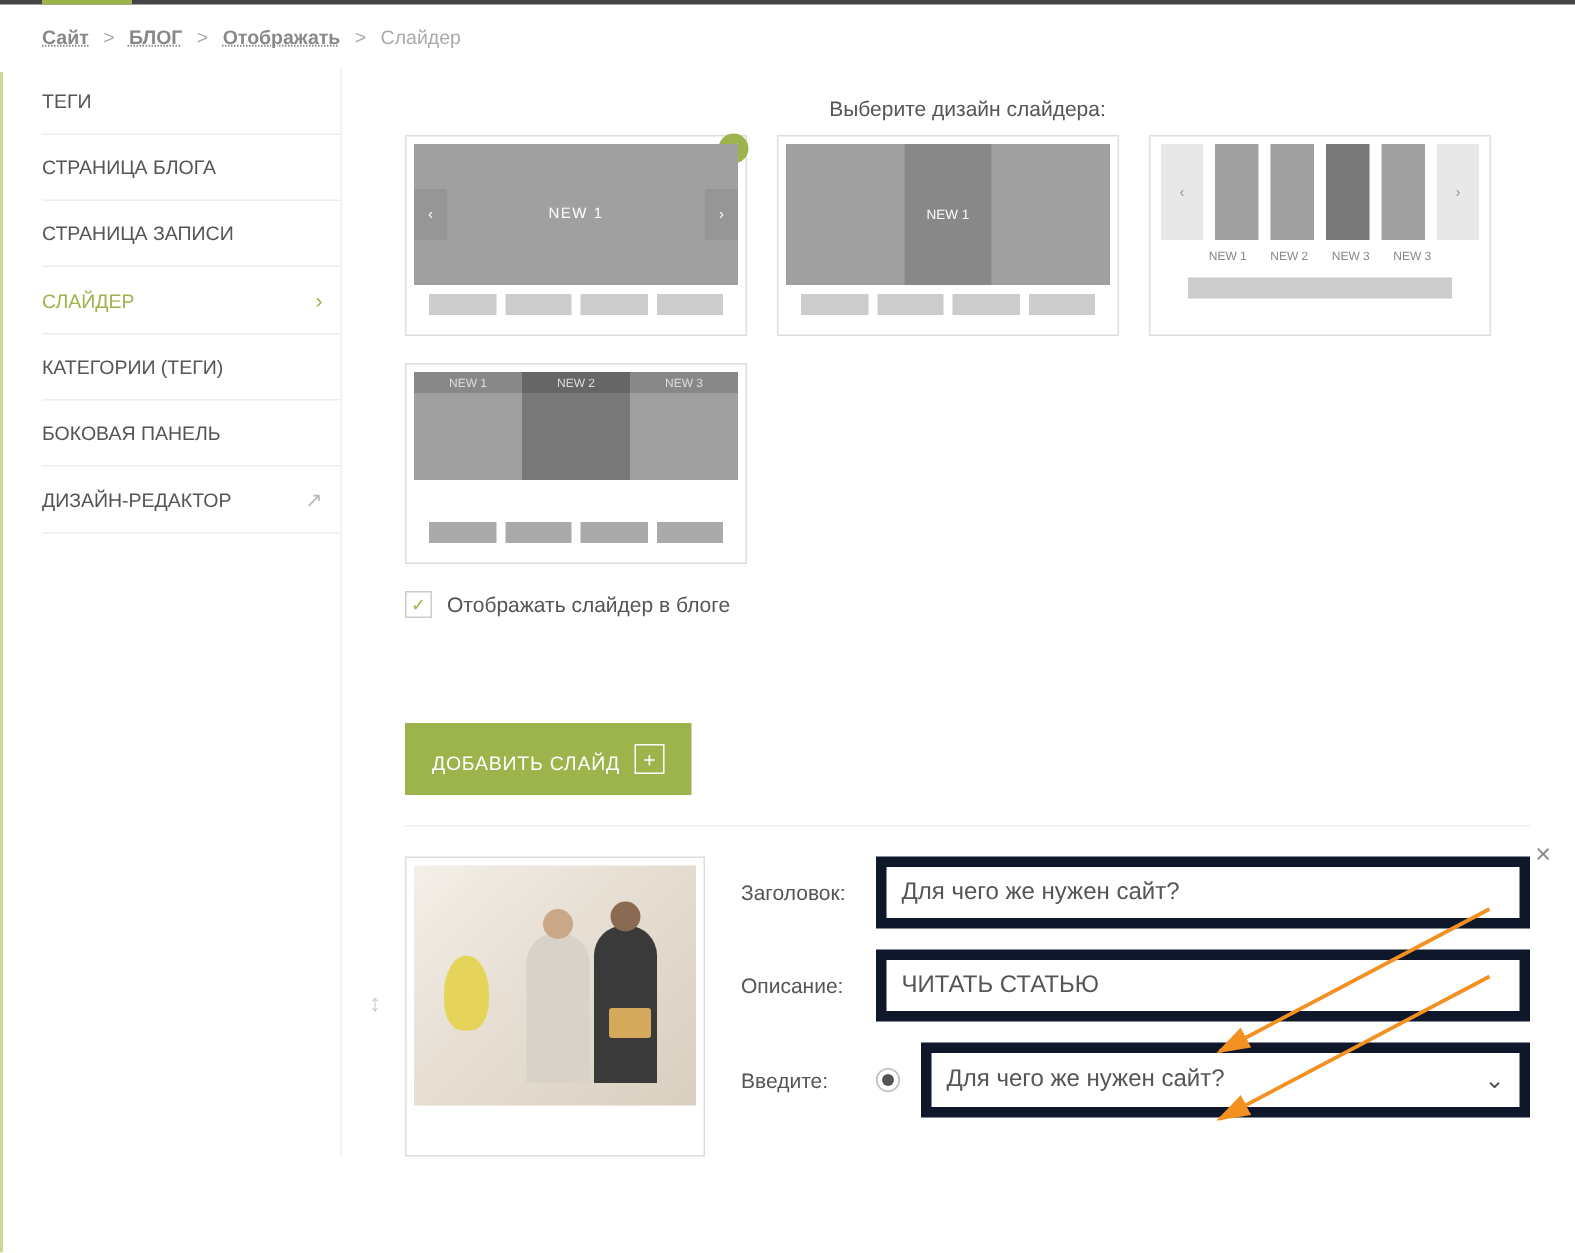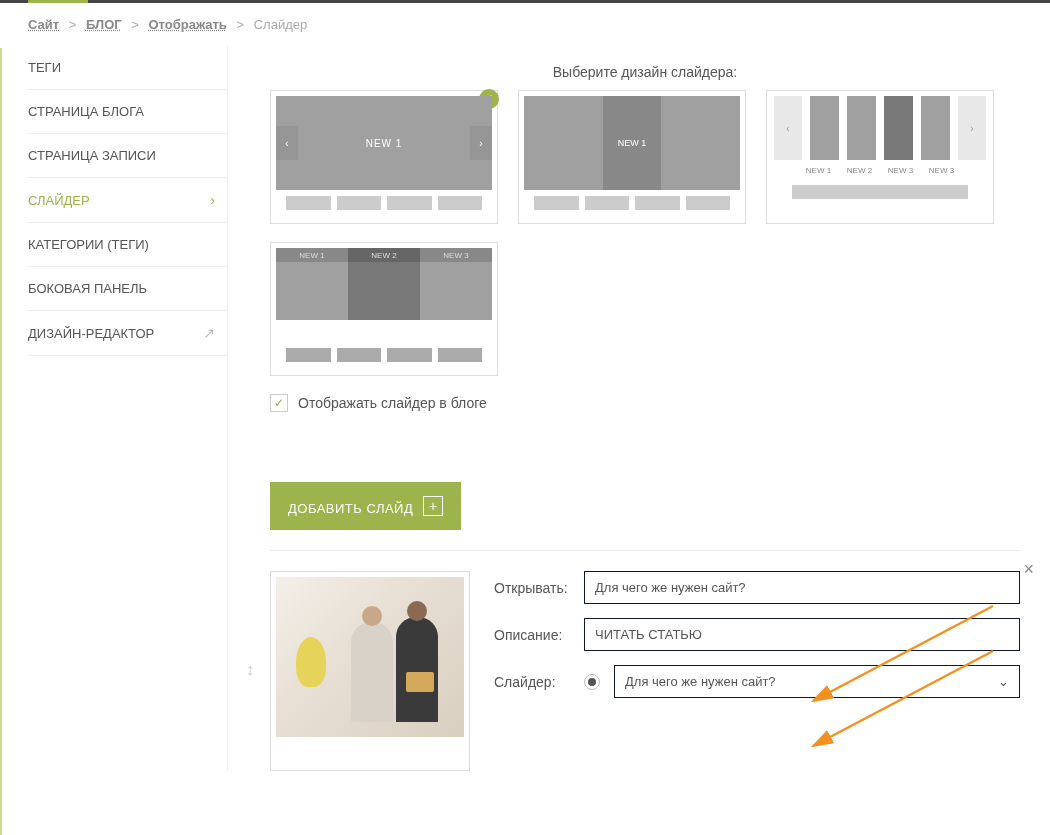--- a/index.html
+++ b/index.html
@@ -68,21 +68,21 @@
 .slide-thumb-img::before { content:''; position:absolute; left:20px; top:60px; width:30px; height:50px; background:#e6d45a; border-radius:50% 50% 40% 40%; }
 .person1 { position:absolute; left:75px; top:45px; width:42px; height:100px; background:#d8d2c8; border-radius:20px 20px 0 0; }
 .person1::before { content:''; position:absolute; top:-16px; left:11px; width:20px; height:20px; background:#c9a889; border-radius:50%; }
 .person2 { position:absolute; left:120px; top:40px; width:42px; height:105px; background:#3a3a3a; border-radius:20px 20px 0 0; }
 .person2::before { content:''; position:absolute; top:-16px; left:11px; width:20px; height:20px; background:#8a6a52; border-radius:50%; }
 .tablet { position:absolute; left:130px; top:95px; width:28px; height:20px; background:#d4a95c; border-radius:2px; }
 
 .form-col { flex: 1; }
 .form-row { display: flex; align-items: center; margin-bottom: 14px; }
 .form-row .label { width: 90px; font-size: 14px; color: #555; }
-.form-row .input { flex: 1; border: 1px solid #0f172a; padding: 8px 10px; font-size: 13px; color: #555; }
+.form-row .input { flex: 1; border: 7px solid #0f172a; padding: 8px 10px; font-size: 16px; color: #555; }
 .form-row .input.dropdown { display: flex; justify-content: space-between; align-items: center; cursor: pointer; }
 .form-row .input.placeholder { color: #aaa; }
 .form-row .radio { width: 16px; height: 16px; border: 1px solid #bbb; border-radius: 50%; margin-right: 14px; display: flex; align-items: center; justify-content: center; }
 .form-row .radio.checked::after { content:''; width:8px; height:8px; background:#555; border-radius:50%; }
 .form-row.indent { padding-left: 90px; }
 .form-row .cb { width: 18px; height: 18px; border: 1px solid #ccc; margin-right: 10px; }
 
 .arrow-annotation { position: absolute; pointer-events: none; }
 .arrow-annotation svg { overflow: visible; }
 
@@ -225,29 +225,29 @@
       <div class="slide-thumb">
         <div class="slide-thumb-img">
           <div class="person1"></div>
           <div class="person2"></div>
           <div class="tablet"></div>
         </div>
       </div>
 
       <div class="form-col">
         <div class="form-row">
-          <div class="label">Открывать:</div>
+          <div class="label">Заголовок:</div>
           <input class="input" value="Для чего же нужен сайт?" style="">
         </div>
         <div class="form-row">
           <div class="label">Описание:</div>
           <input class="input" value="ЧИТАТЬ СТАТЬЮ" style="">
         </div>
         <div class="form-row">
-          <div class="label">Слайдер:</div>
+          <div class="label">Введите:</div>
           <div class="radio checked"></div>
           <div class="input dropdown">
             <span>Для чего же нужен сайт?</span>
             <span>⌄</span>
           </div>
         </div>
       </div>
     </div>
 
     <div class="arrow-annotation" style="left:570px; top:555px;">

